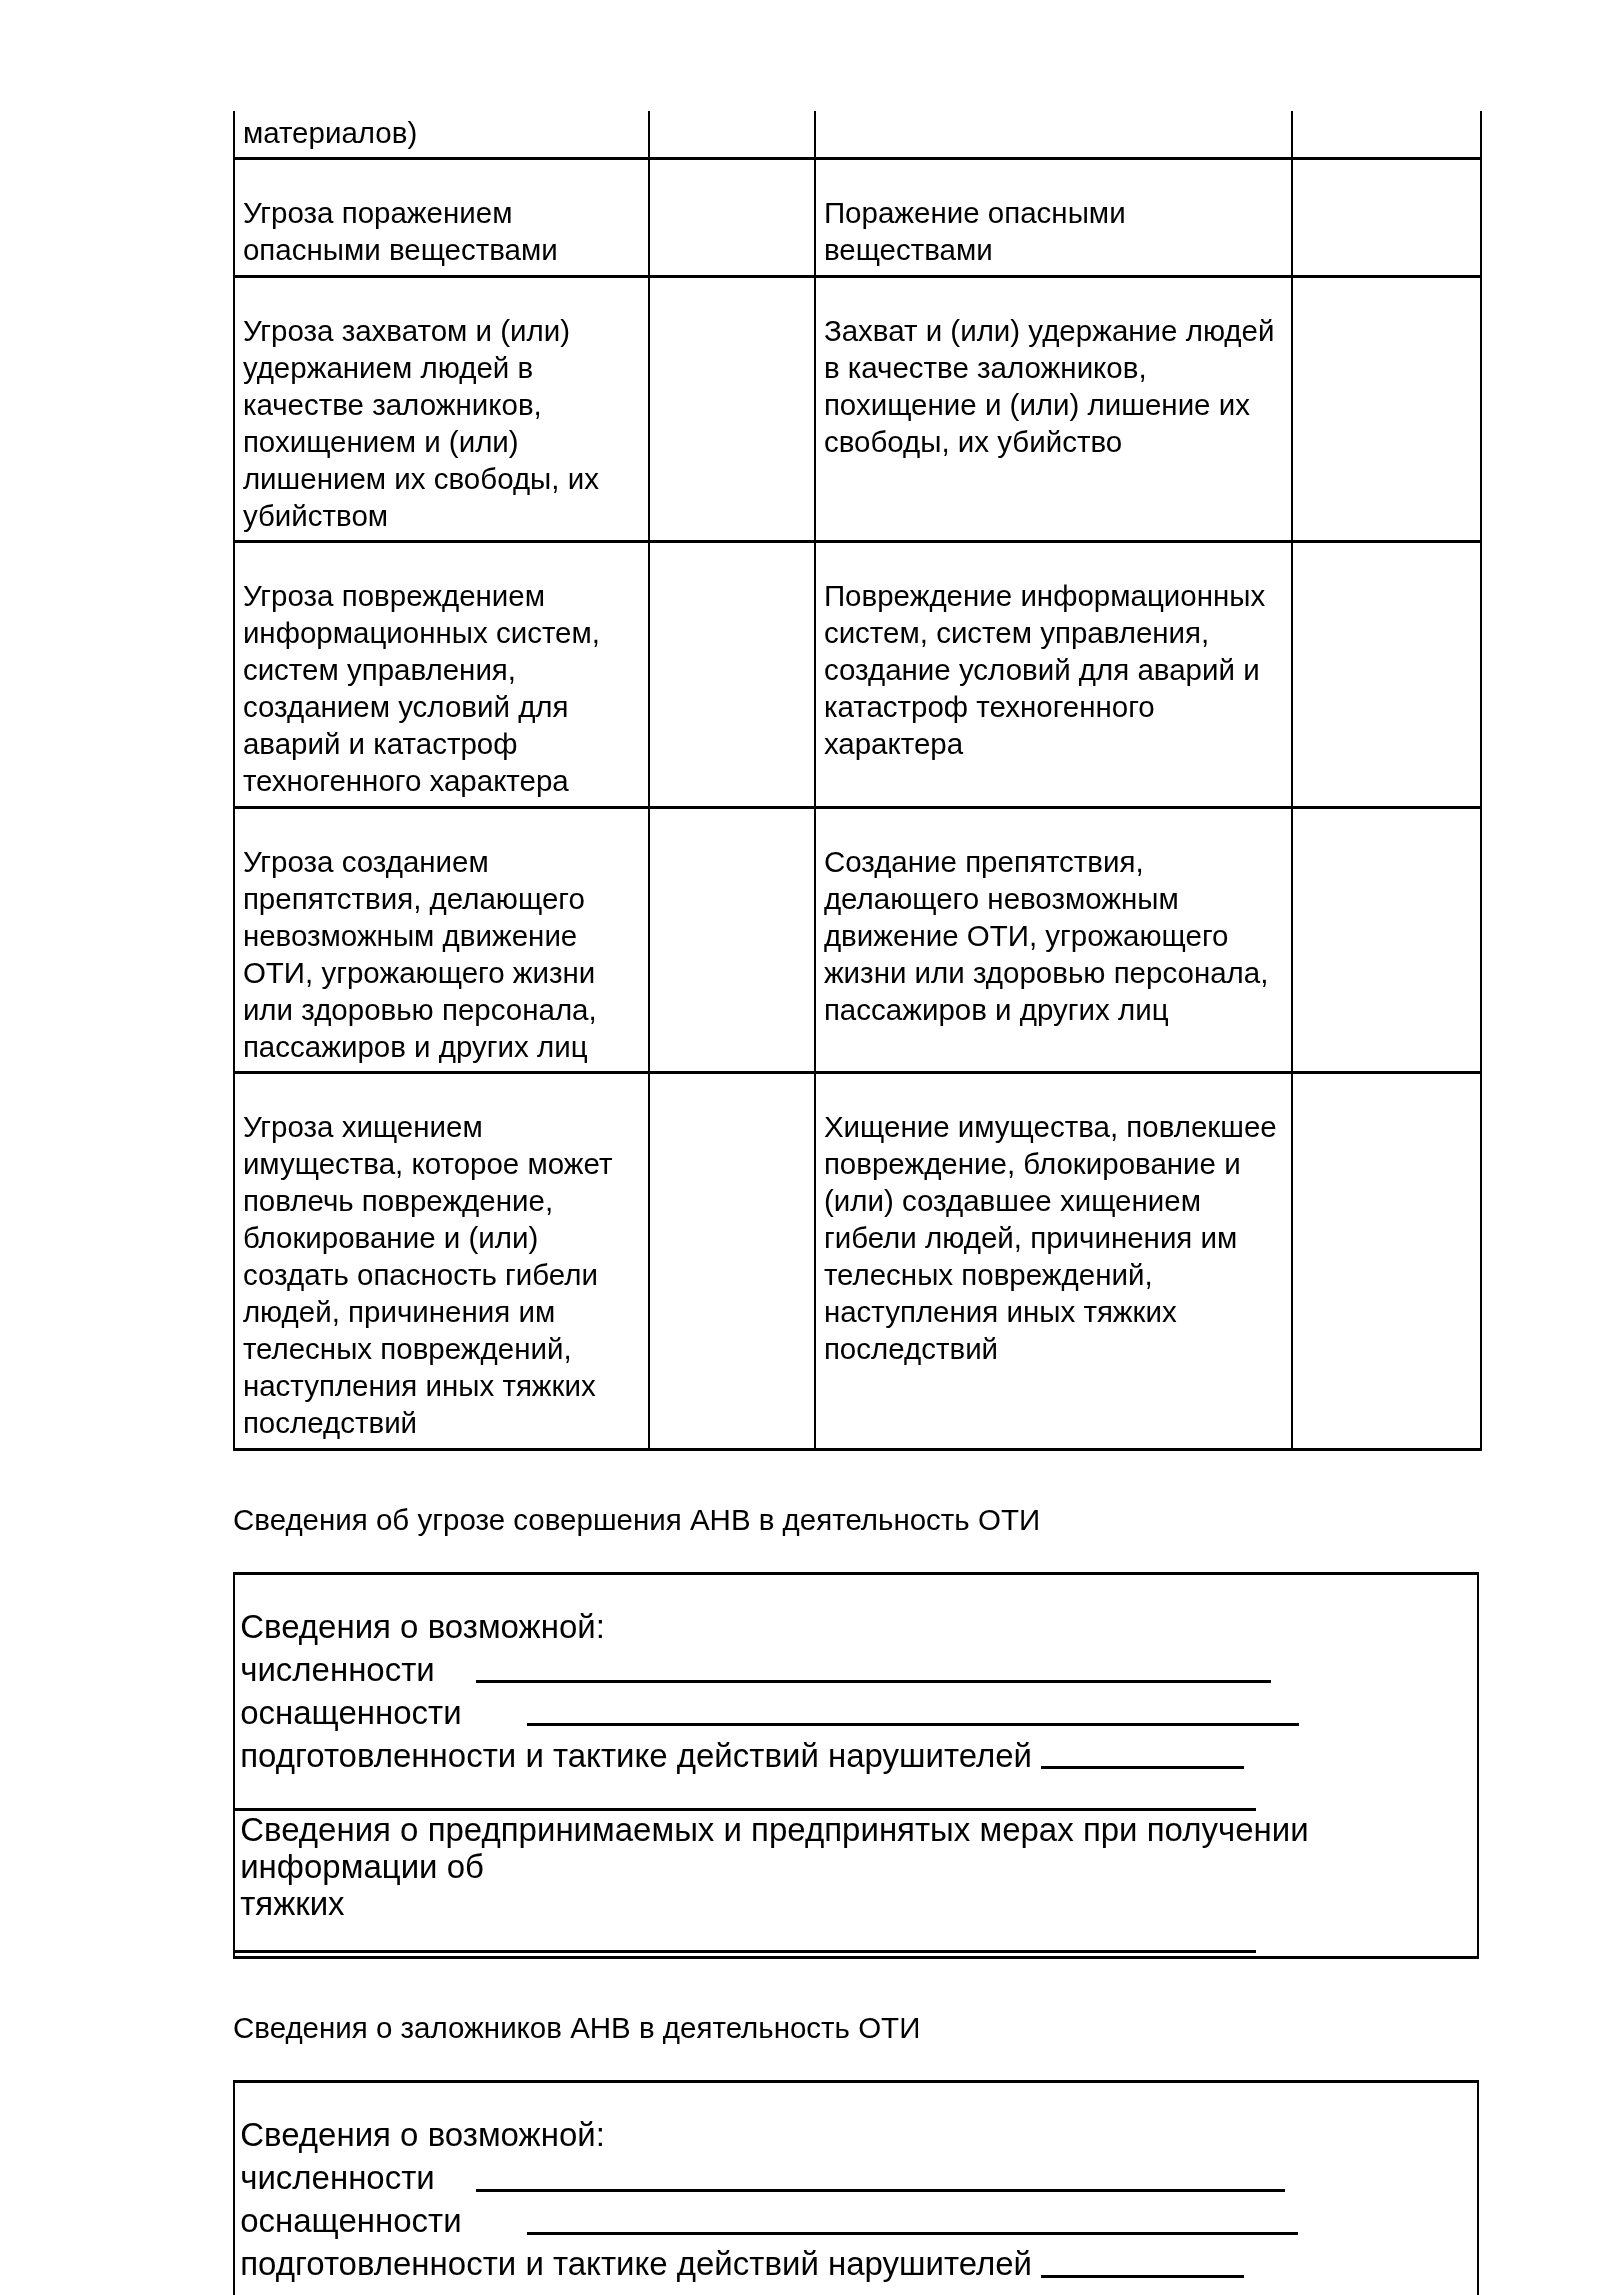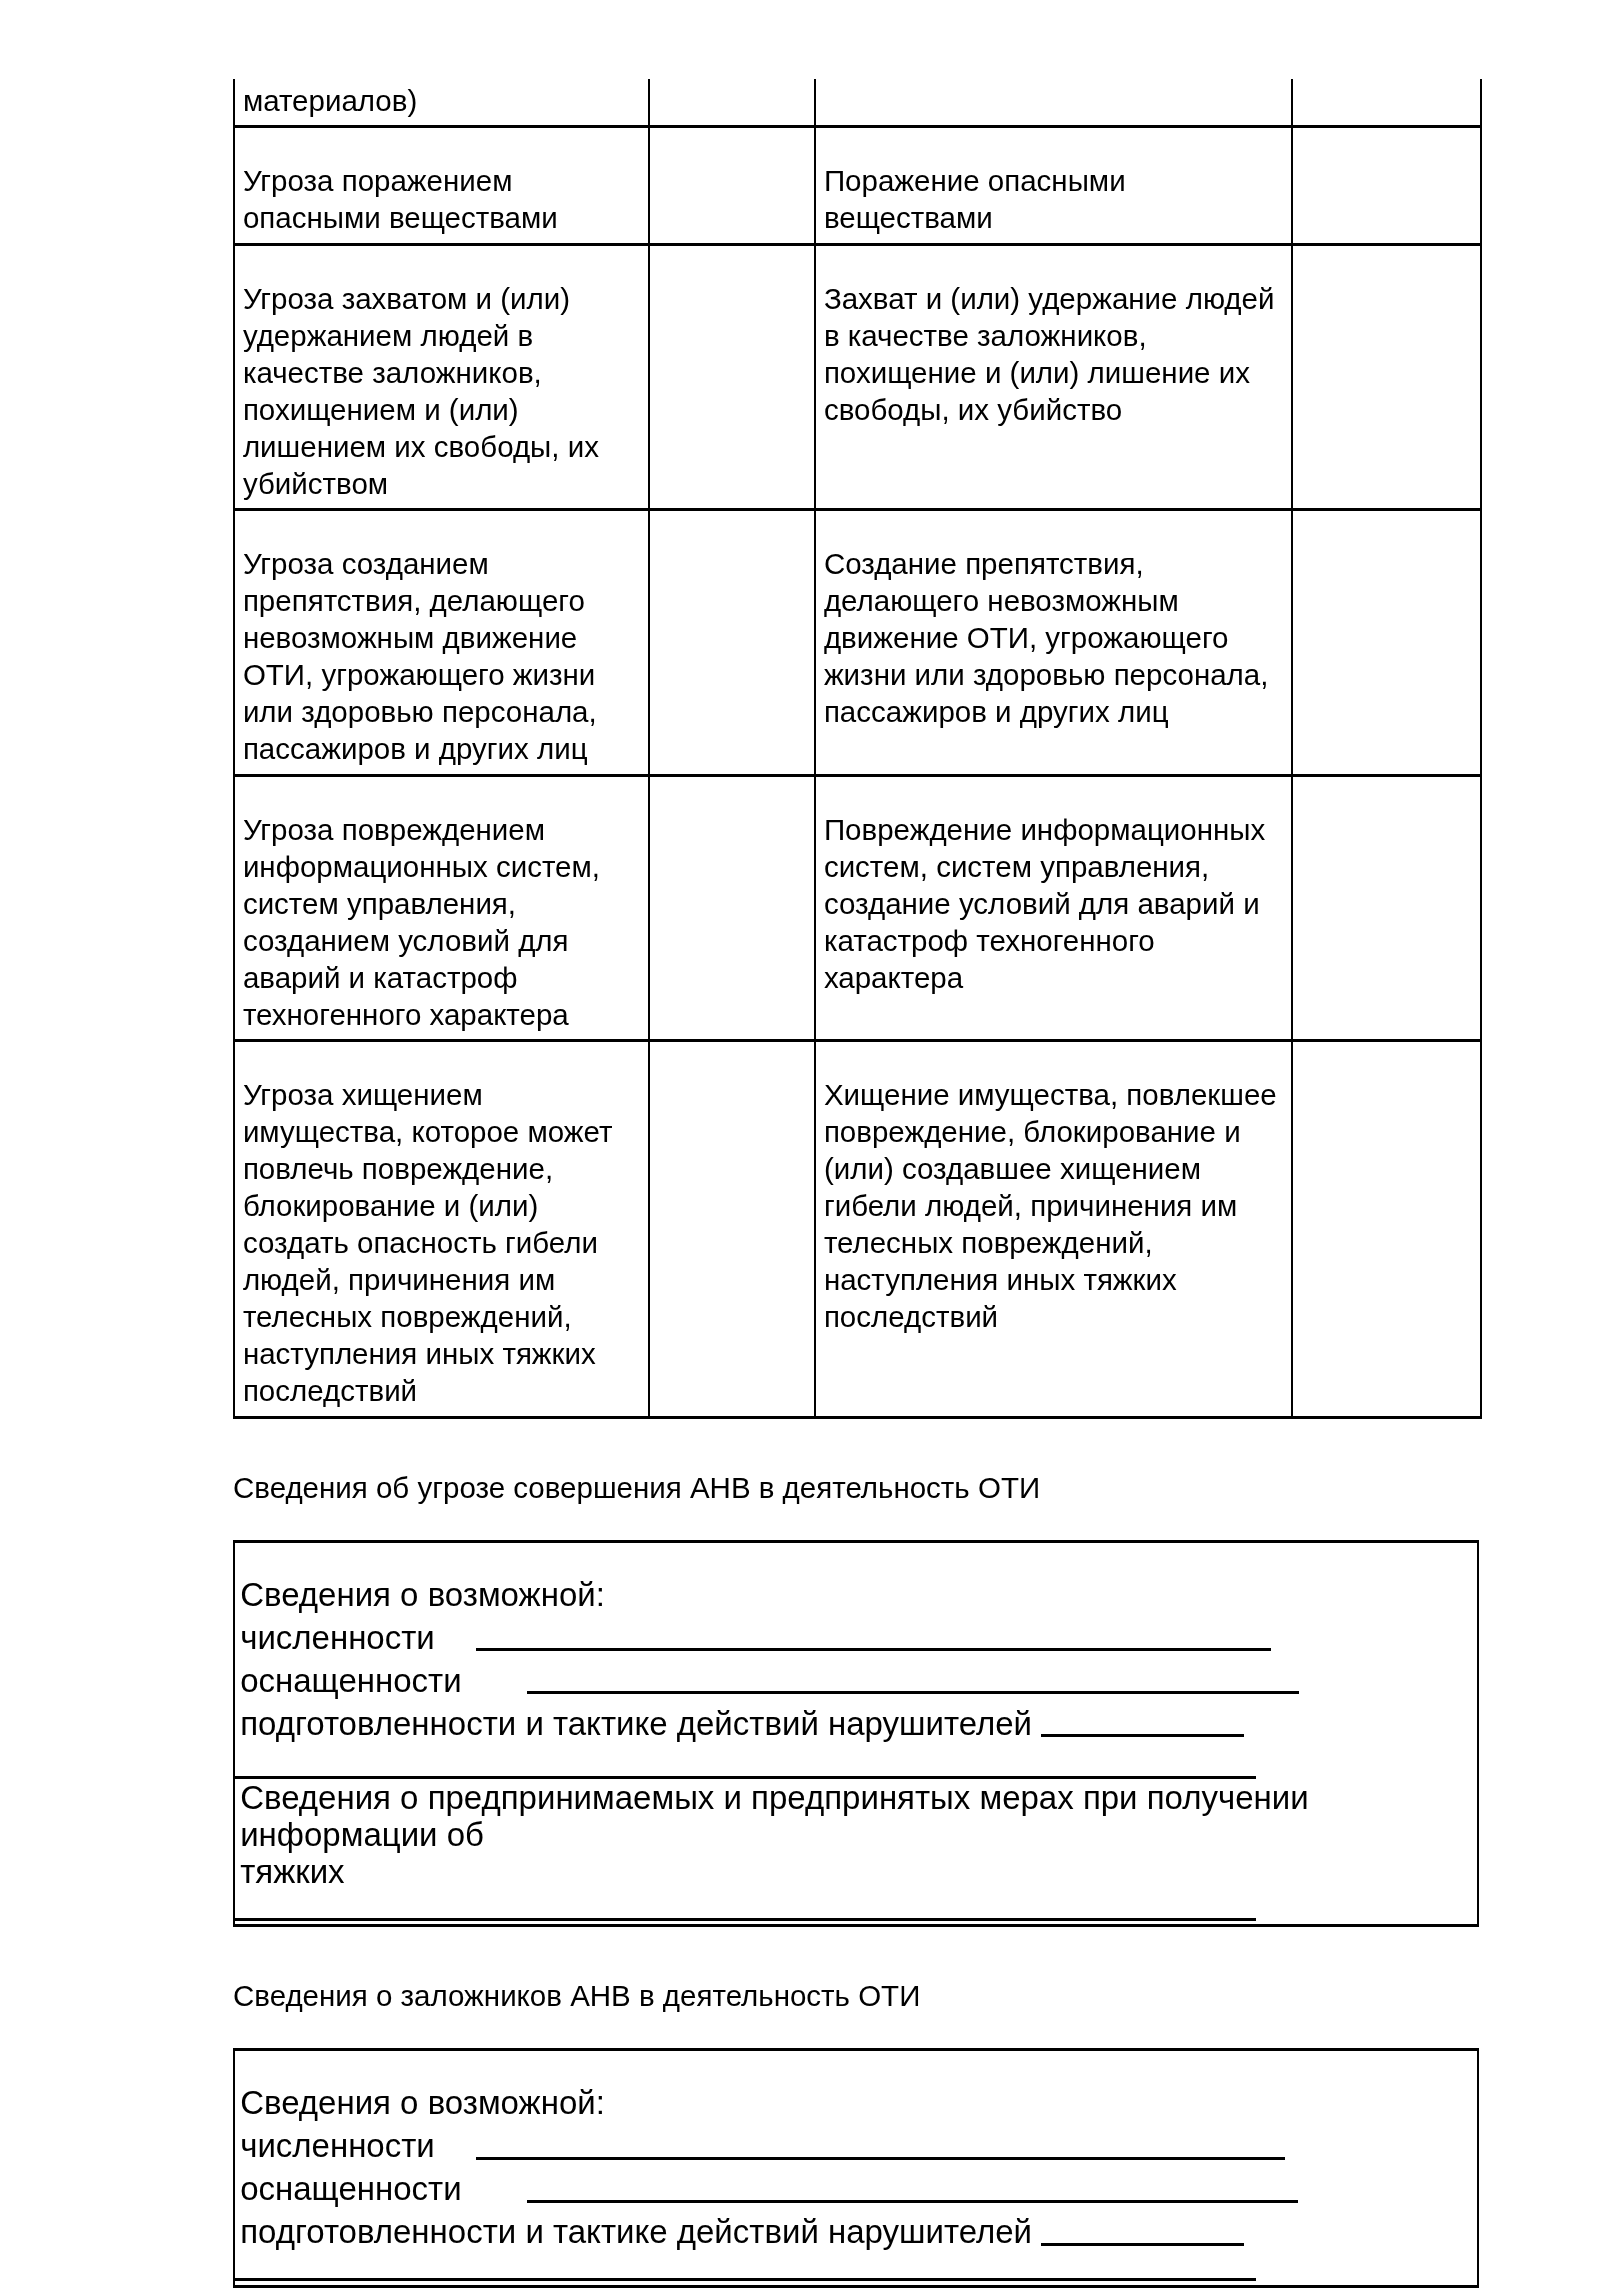--- a/index.html
+++ b/index.html
@@ -8,21 +8,21 @@
     font-family: "Liberation Sans", sans-serif;
     color: #000000;
   }
   .page { position: relative; width: 1623px; height: 2295px; overflow: hidden; }
   .content { position: absolute; left: 233px; top: 0; width: 1246px; }
 
   table.threats {
     border-collapse: collapse;
     table-layout: fixed;
     width: 1246px;
-    margin-top: 79px;
+    margin-top: 111px;
   }
   table.threats td {
     border: 2px solid #000;
     border-top-width: 3.9px;
     border-bottom-width: 3.9px;
     vertical-align: top;
     padding: 34px 6.5px 6.5px 7.9px;
     font-size: 29.5px;
     line-height: 37px;
     white-space: pre-line;
@@ -96,47 +96,47 @@
 лишением их свободы, их
 убийством</td>
           <td></td>
           <td>Захват и (или) удержание людей
 в качестве заложников,
 похищение и (или) лишение их
 свободы, их убийство</td>
           <td></td>
         </tr>
         <tr>
+          <td>Угроза повреждением
+информационных систем,
+систем управления,
+созданием условий для
+аварий и катастроф
+техногенного характера</td>
+          <td></td>
+          <td>Повреждение информационных
+систем, систем управления,
+создание условий для аварий и
+катастроф техногенного
+характера</td>
+          <td></td>
+        </tr>
+        <tr>
           <td>Угроза созданием
 препятствия, делающего
 невозможным движение
 ОТИ, угрожающего жизни
 или здоровью персонала,
 пассажиров и других лиц</td>
           <td></td>
           <td>Создание препятствия,
 делающего невозможным
 движение ОТИ, угрожающего
 жизни или здоровью персонала,
 пассажиров и других лиц</td>
-          <td></td>
-        </tr>
-        <tr>
-          <td>Угроза повреждением
-информационных систем,
-систем управления,
-созданием условий для
-аварий и катастроф
-техногенного характера</td>
-          <td></td>
-          <td>Повреждение информационных
-систем, систем управления,
-создание условий для аварий и
-катастроф техногенного
-характера</td>
           <td></td>
         </tr>
         <tr>
           <td>Угроза хищением
 имущества, которое может
 повлечь повреждение,
 блокирование и (или)
 создать опасность гибели
 людей, причинения им
 телесных повреждений,

